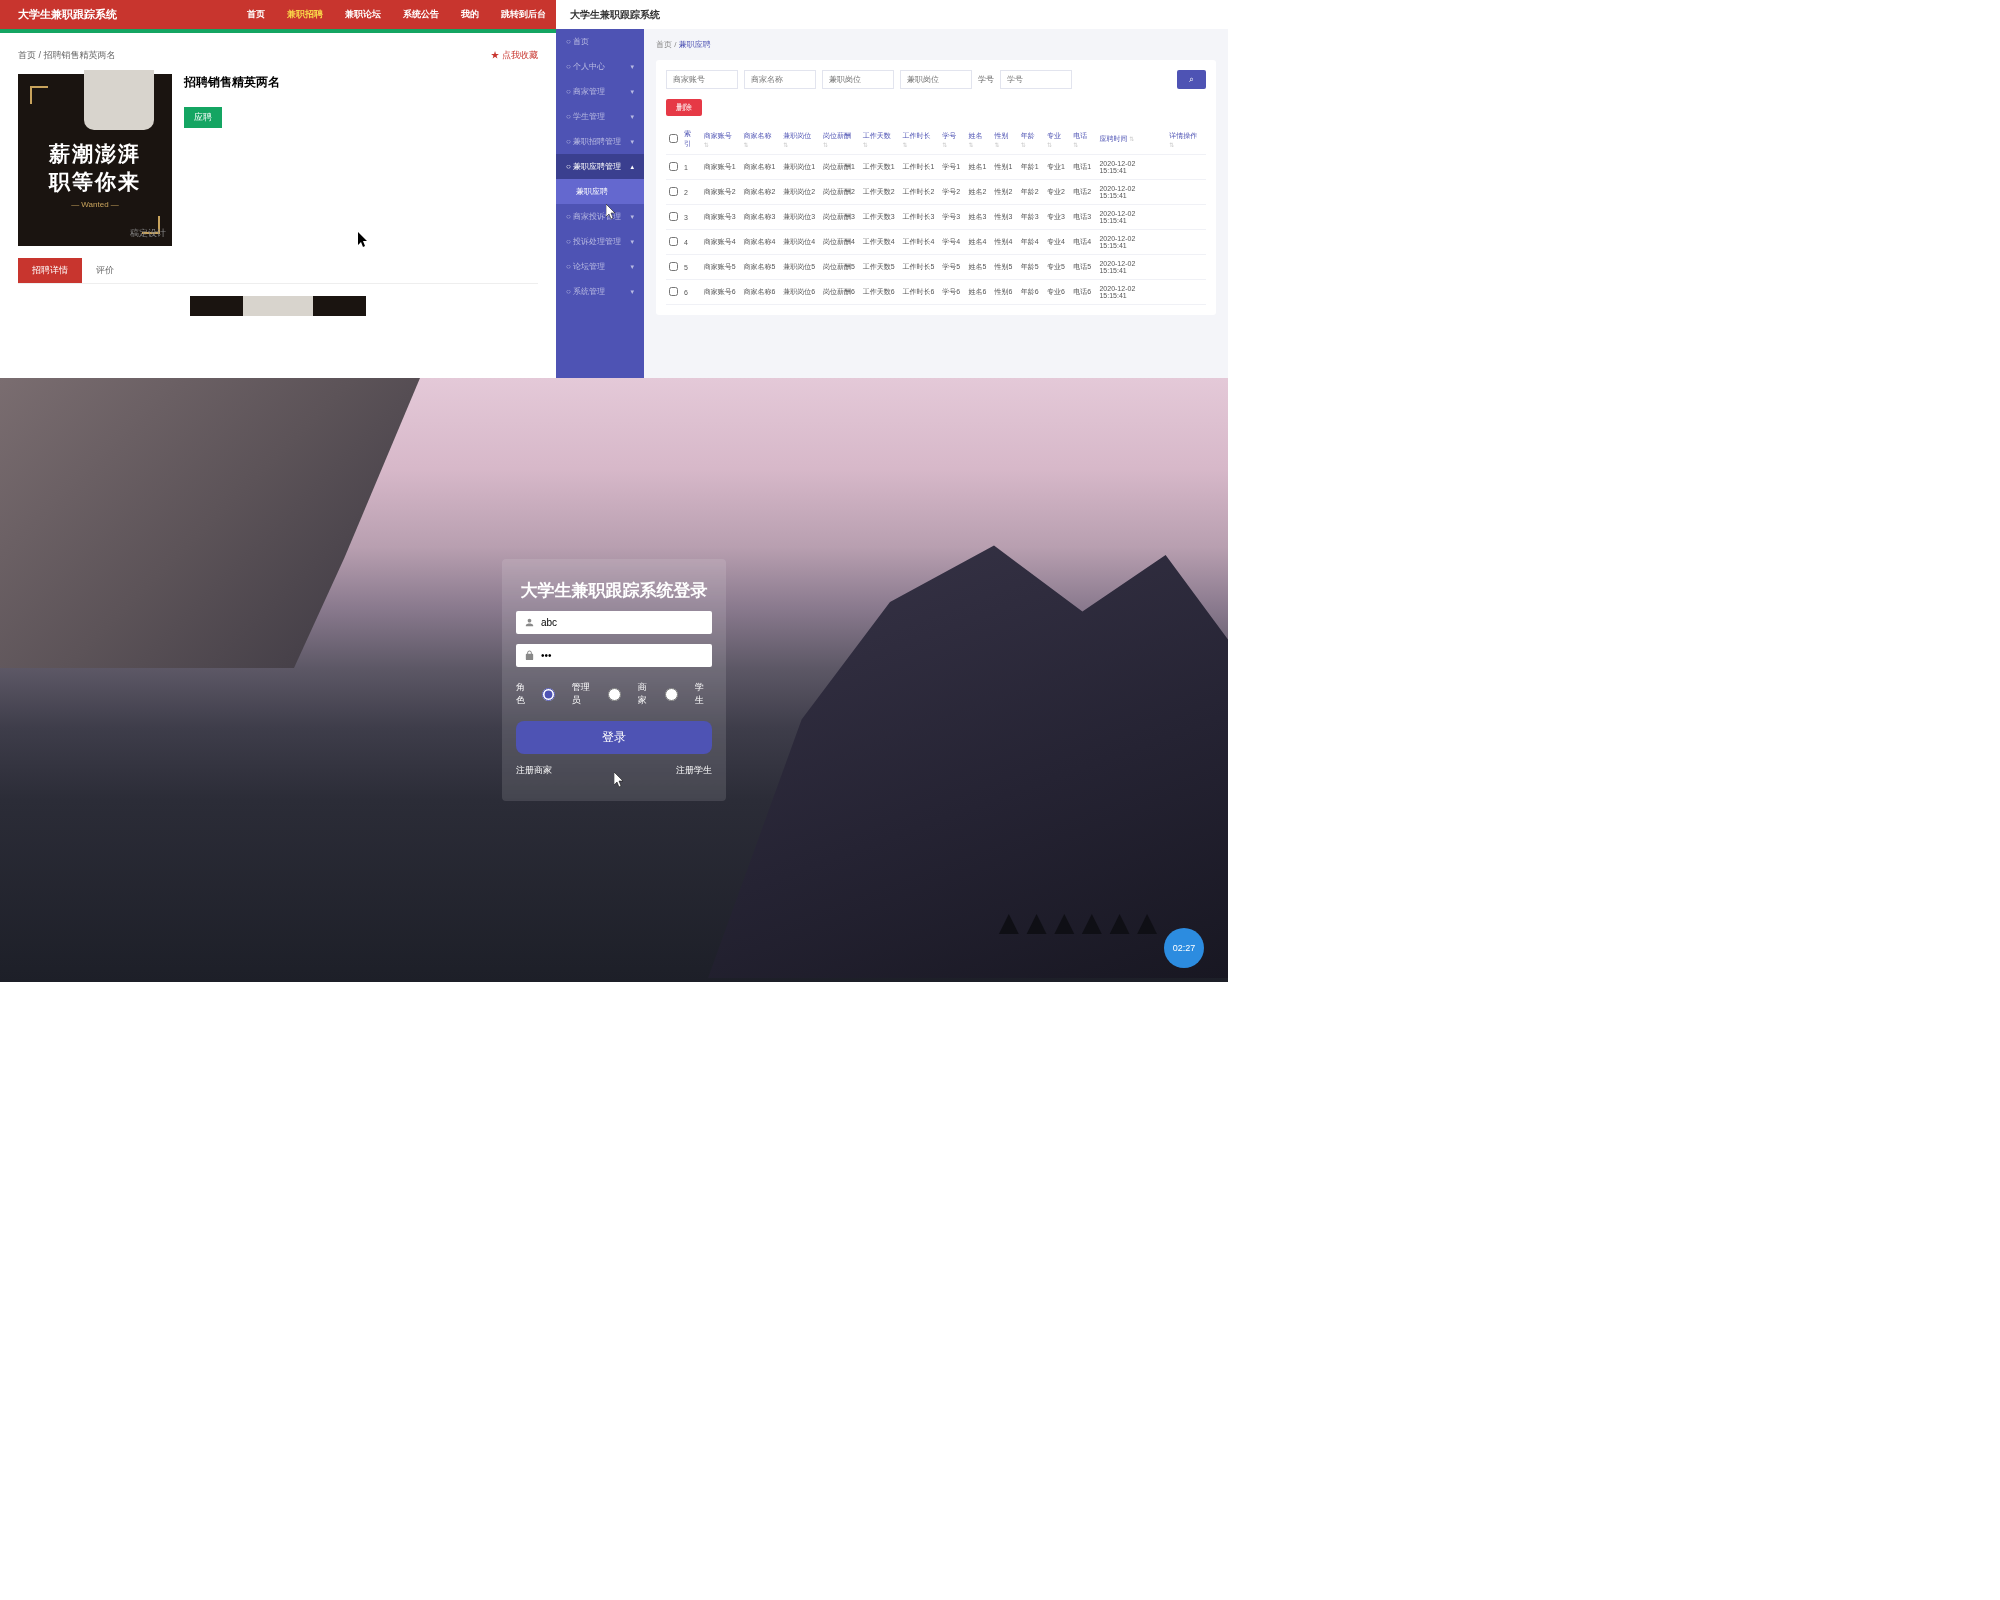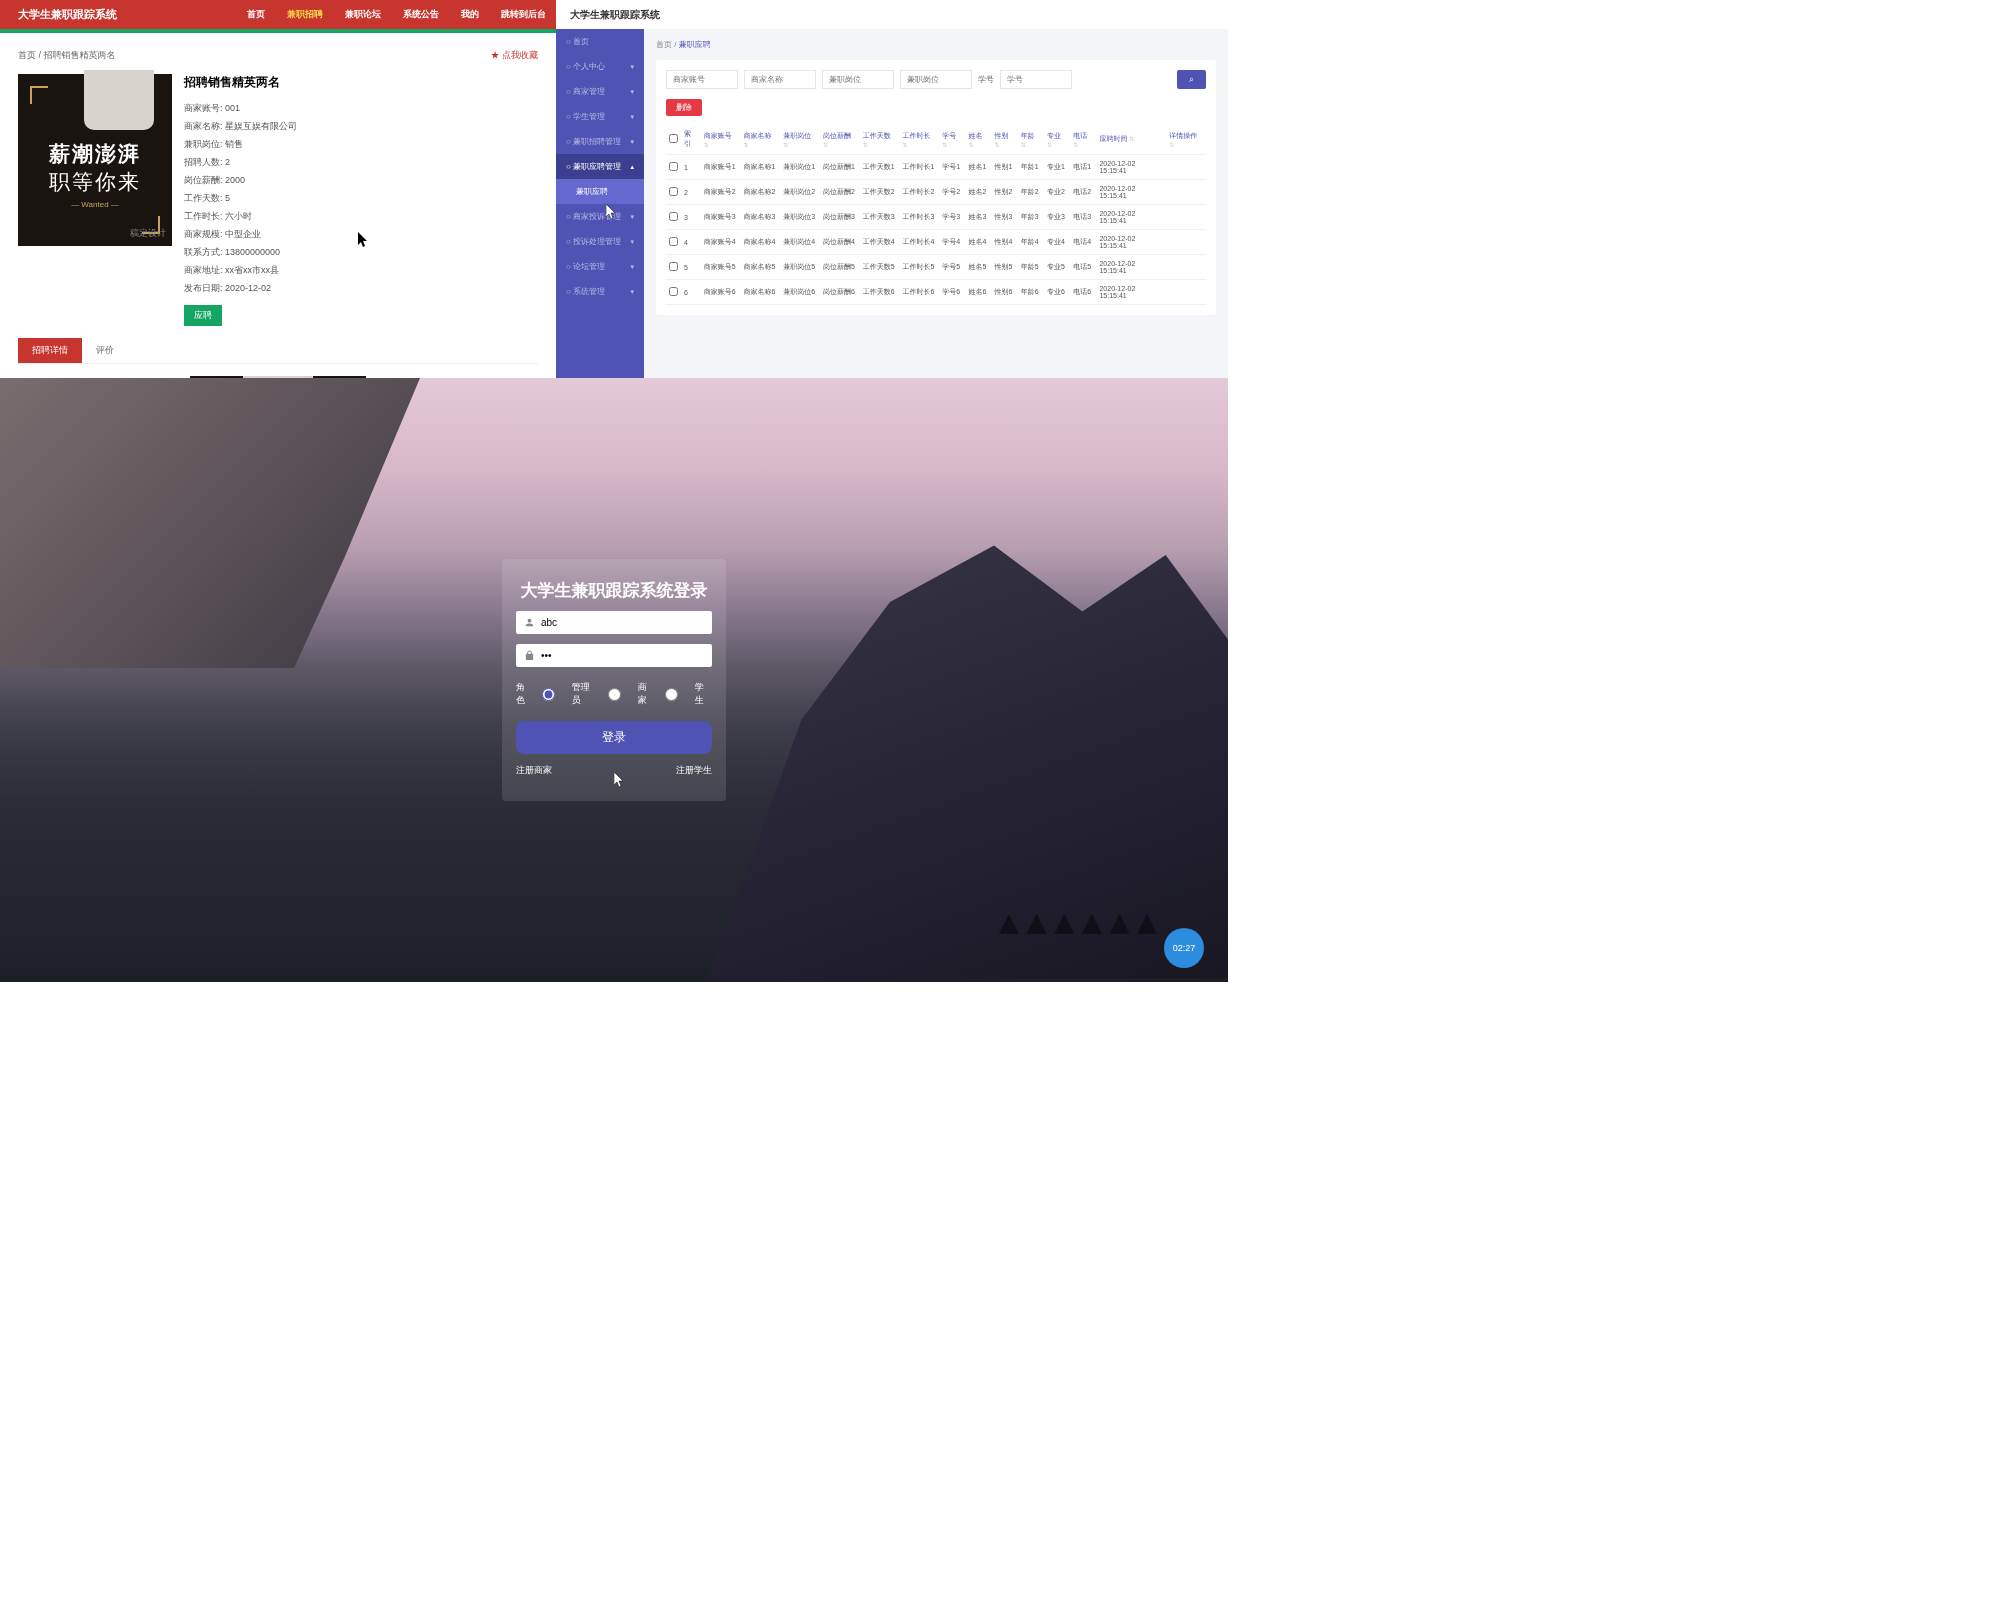--- a/index.html
+++ b/index.html
@@ -15,21 +15,21 @@
 .p1-body{padding:10px 18px}
 .p1-breadcrumb{font-size:9px;color:#666;display:flex;justify-content:space-between;padding:6px 0}
 .p1-fav{color:#c8352e;font-size:9px}
 .p1-fav::before{content:"★ "}
 .p1-content{display:flex;gap:12px;margin-top:6px}
 .p1-image{width:154px;height:172px;background:#1a1410;position:relative;display:flex;flex-direction:column;justify-content:center;align-items:center;color:#fff}
 .p1-image-decor{position:absolute;top:12px;left:12px;width:18px;height:18px;border:2px solid #c8a35c;border-right:none;border-bottom:none}
 .p1-image-decor2{position:absolute;bottom:12px;right:12px;width:18px;height:18px;border:2px solid #c8a35c;border-left:none;border-top:none}
 .p1-suit{position:absolute;top:-4px;right:18px;width:70px;height:60px;background:#d8d4cd;border-radius:0 0 10px 10px}
 .p1-image h2{font-size:21px;font-weight:bold;letter-spacing:2px;margin-top:28px}
-.p1-image h3{font-size:21px;font-weight:normal;letter-spacing:2px}
+.p1-image h3{font-size:21px;font-weight:bold;letter-spacing:2px}
 .p1-image .wanted{font-size:8px;color:#c8a35c;margin-top:4px}
 .p1-image .watermark{position:absolute;bottom:6px;right:6px;font-size:9px;color:#888}
 .p1-details{flex:1}
 .p1-details h4{font-size:12px;margin-bottom:8px}
 .p1-details p{font-size:9px;color:#555;line-height:2}
 .p1-apply{background:#14a562;color:#fff;font-size:9px;padding:4px 10px;border:none;margin-top:8px;cursor:pointer}
 .p1-tabs{display:flex;margin-top:12px;border-bottom:1px solid #eee}
 .p1-tab{font-size:9px;padding:6px 14px;color:#666;cursor:pointer}
 .p1-tab.active{background:#c8352e;color:#fff}
 .p1-preview{width:176px;height:20px;background:#1a1410;margin:12px auto 0;position:relative;overflow:hidden}
@@ -106,33 +106,20 @@
         <div class="p1-image-decor"></div>
           <div class="p1-image-decor2"></div>
         <div class="p1-suit"></div>
         <h2>薪潮澎湃</h2>
         <h3>职等你来</h3>
         <div class="wanted">— Wanted —</div>
         <div class="watermark">稿定设计</div>
       </div>
       <div class="p1-details">
         <h4>招聘销售精英两名</h4>
-        <div id="p1-fields">
-            <p>商家账号: 001</p>
-            <p>商家名称: 星娱互娱有限公司</p>
-            <p>兼职岗位: 销售</p>
-            <p>招聘人数: 2</p>
-            <p>岗位薪酬: 2000</p>
-            <p>工作天数: 5</p>
-            <p>工作时长: 六小时</p>
-            <p>商家规模: 中型企业</p>
-            <p>联系方式: 13800000000</p>
-            <p>商家地址: xx省xx市xx县</p>
-            <p>发布日期: 2020-12-02</p>
-          </div>
         <button class="p1-apply">应聘</button>
       </div>
     </div>
     <div class="p1-tabs" id="p1-tabs">
         <div class="p1-tab active">招聘详情</div>
         <div class="p1-tab">评价</div>
       </div>
     <div class="p1-preview">
         <div class="p1-preview-suit"></div>
       </div>

